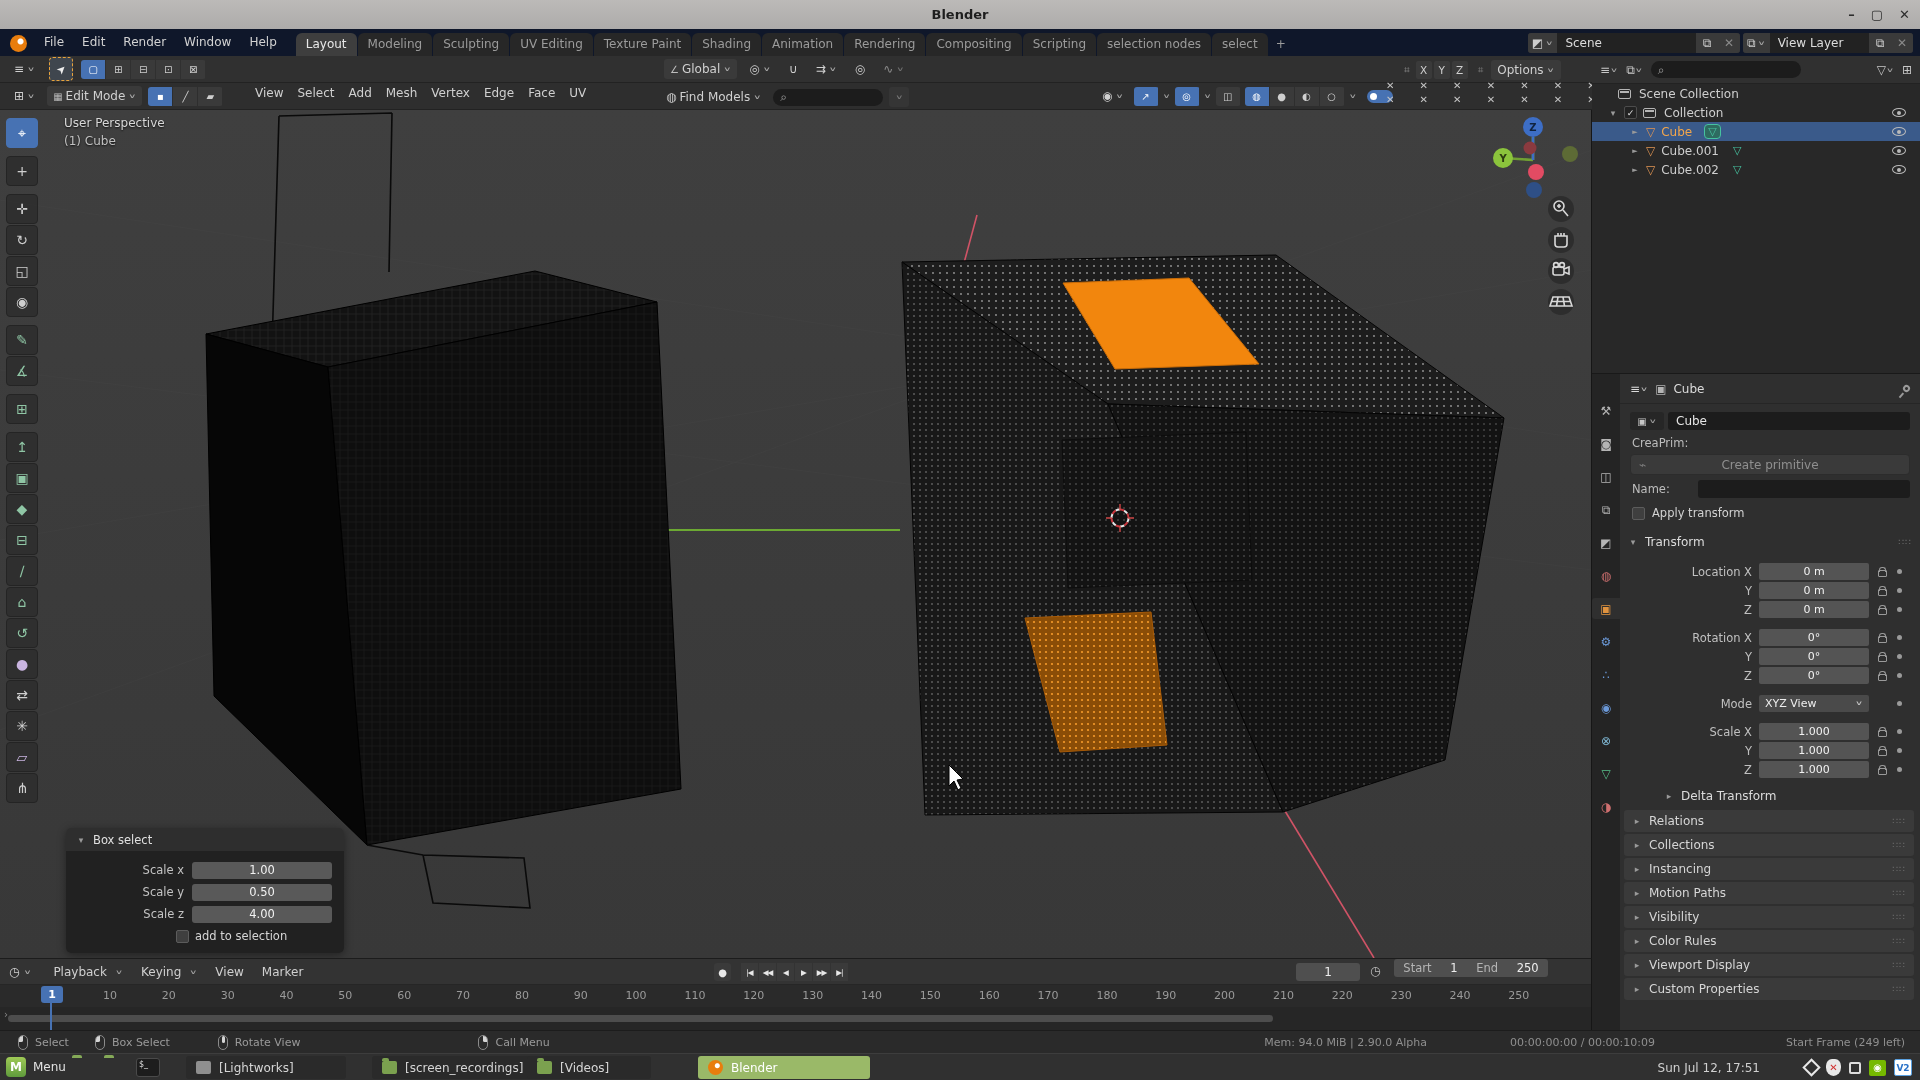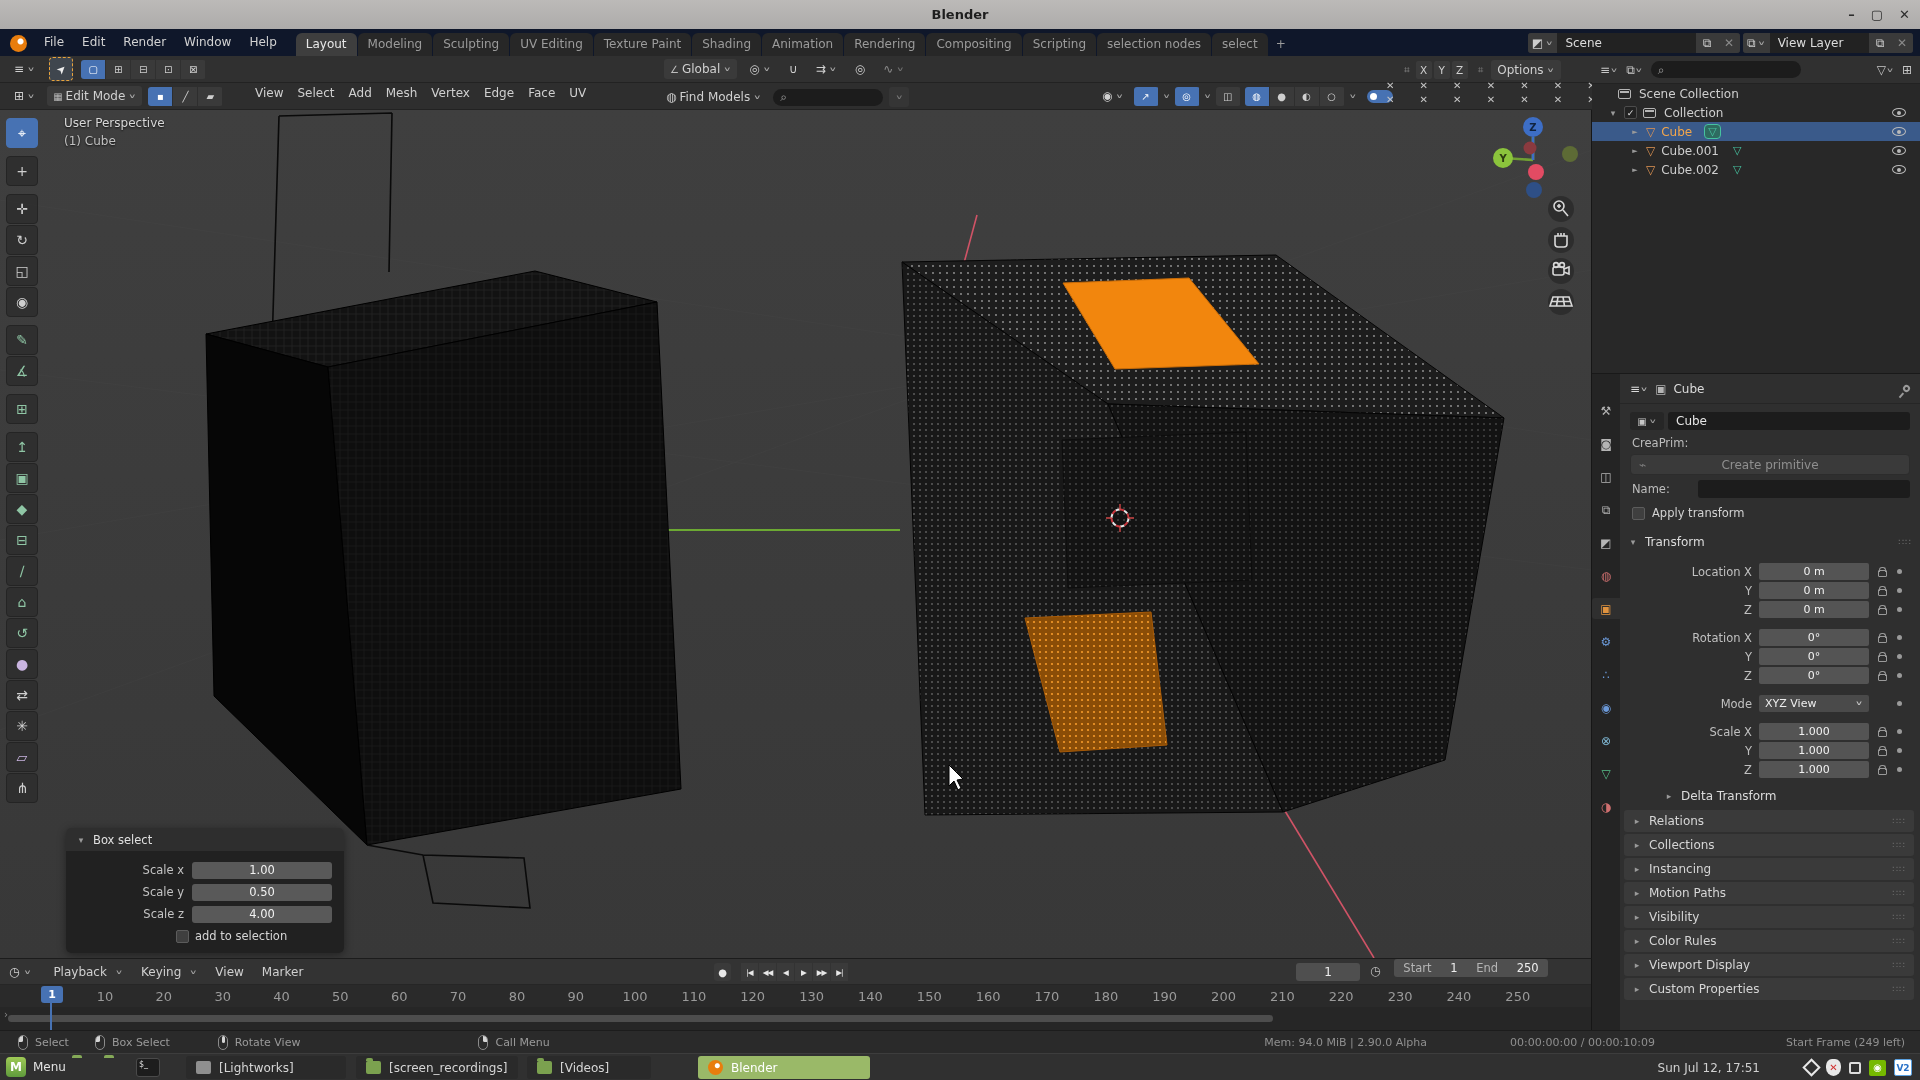--- a/index.html
+++ b/index.html
@@ -112,21 +112,21 @@
   .dec{width:5px;height:5px;border-radius:50%;background:#9a9a9a;margin-left:10px}
   .psection{position:relative;height:22px;background:#3a3a3a;border-radius:3px;display:flex;align-items:center;gap:7px;padding:0 8px;margin:2px 6px 0 4px;color:#d6d6d6}
 
   
   .timeline{position:absolute;left:0;top:958px;width:1592px;height:72px;background:#2a2a2a;border-top:1px solid #1c1c1c;border-right:1px solid #161616}
   .thead{position:absolute;left:0;top:0;width:100%;height:26px;background:#333;border-bottom:1px solid #262626}
   .tmenu{display:inline-flex;align-items:center;gap:4px;color:#d0d0d0;padding:0 9px;height:26px}
   .haschev::after{content:"∨";display:inline-block;transform:scaleY(.55);opacity:.7;font-size:11px;margin-left:4px}
   .tpbtn{width:17px;height:18px;background:#3a3a3a;margin-right:1px;display:flex;align-items:center;justify-content:center;color:#e8e8e8;font-size:7.5px;letter-spacing:-1px}
   .ruler{position:absolute;left:0;top:26px;width:100%;height:22px;background:#2a2a2a}
-  .rlabel{position:absolute;top:4px;width:24px;text-align:center;color:#9a9a9a;font-size:13px}
+  .rlabel{position:absolute;top:4px;width:24px;text-align:right;color:#9a9a9a;font-size:11px}
   .playhead{position:absolute;left:41px;top:1px;width:22px;height:17px;background:#4772b3;border-radius:3px;color:#fff;font-size:11px;font-weight:bold;text-align:center;line-height:17px}
   .playline{position:absolute;left:50px;top:44px;width:2px;height:28px;background:#4772b3}
   .tstrip{position:absolute;left:0;top:48px;width:100%;height:24px;background:#262626}
   .tscroll{position:absolute;left:8px;top:8px;width:1265px;height:7px;background:#4d4d4d;border-radius:4px}
   .framefield{position:absolute;width:64px;height:18px;background:#4f4f4f;border-radius:3px;color:#eee;text-align:center;line-height:18px}
   .startend{position:absolute;width:154px;height:18px;background:#4f4f4f;border-radius:3px;display:flex;align-items:center;justify-content:space-around;color:#eee;font-size:11.5px}
   .startend .lab{color:#b5b5b5}
 
   
   .statusbar{position:absolute;left:0;top:1030px;width:1920px;height:23px;background:#2a2a2a;border-top:1px solid #1c1c1c;font-size:11px;color:#9a9a9a;display:flex;align-items:center}
@@ -921,21 +921,21 @@
       <span class="mintico">M</span>
       <span>Menu</span>
     </span>
     <span class="qico folder" style="left:72px"></span>
     <span class="qico folder" style="left:104px"></span>
     <span class="qico termico" style="left:136px">$_</span>
     <span class="winbtn" style="left:186px;width:160px">
       <span class="wico gray"></span>
       <span>[Lightworks]</span>
     </span>
-    <span class="winbtn" style="left:356px;width:162px">
+    <span class="winbtn" style="left:372px;width:162px">
       <span class="wico green"></span>
       <span>[screen_recordings]</span>
     </span>
     <span class="winbtn" style="left:527px;width:124px">
       <span class="wico green"></span>
       <span>[Videos]</span>
     </span>
     <span class="winbtn active" style="left:698px;width:172px">
       <span class="blenderico"></span>
       <span>Blender</span>

